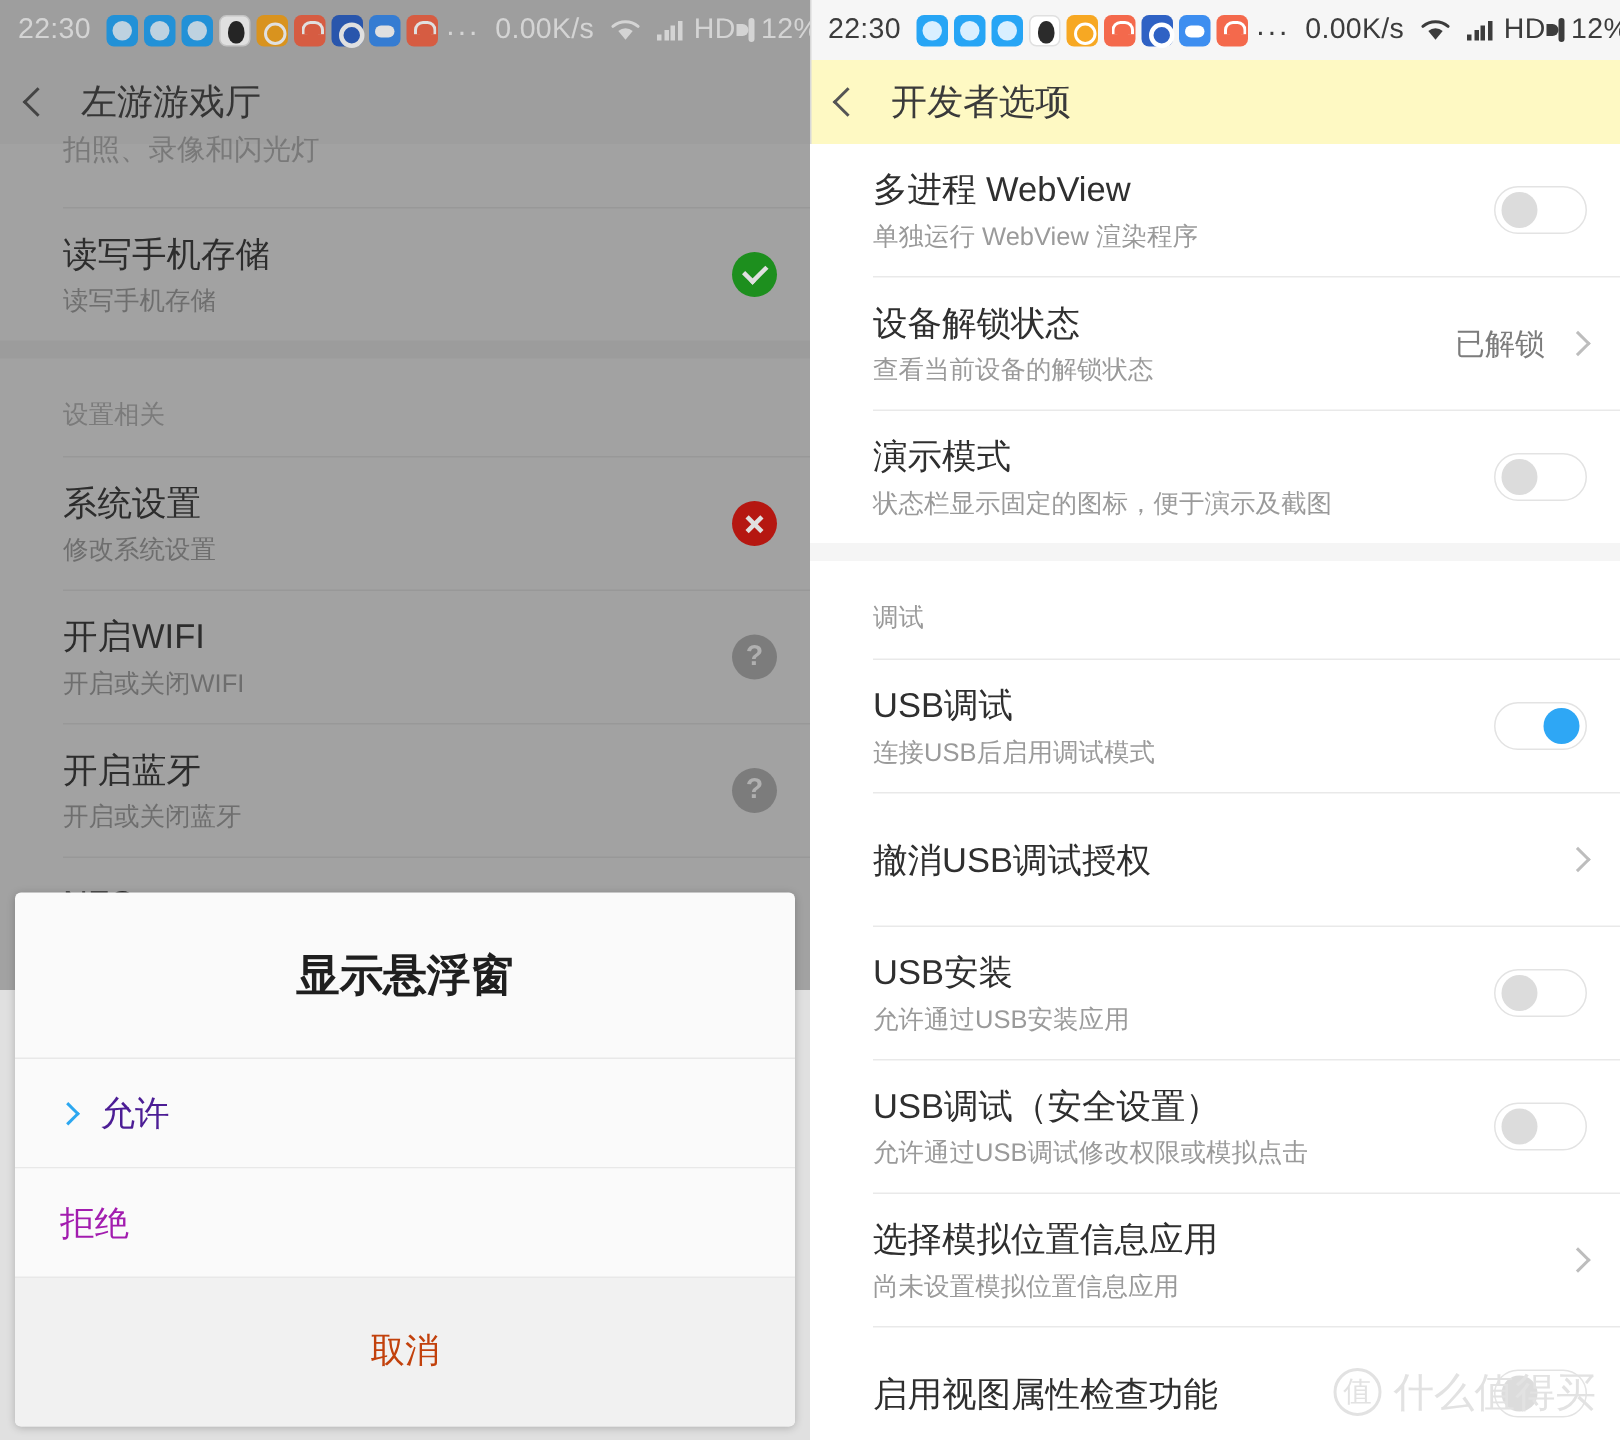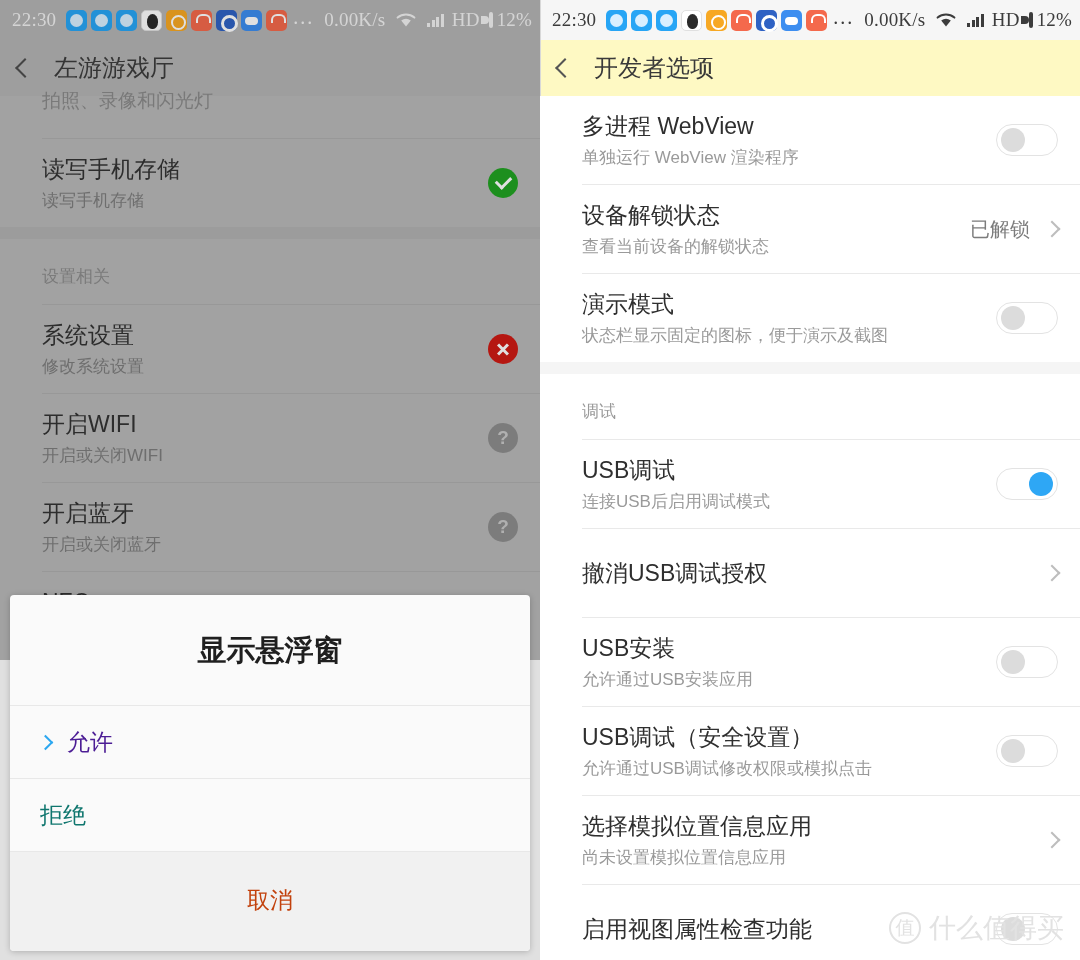--- a/index.html
+++ b/index.html
@@ -9,21 +9,21 @@
     overflow: hidden;
     background: #ffffff;
   }
   .screen { display: flex; width: 1080px; height: 960px; }
   .panel { width: 540px; height: 960px; position: relative; overflow: hidden; }
 
   
   .statusbar {
     height: 40px; display: flex; align-items: center;
     padding: 16px 12px; gap: 0px;
-    font-size: 19px; letter-spacing: .2px; font-family: Liberation Serif, serif;
+    font-size: 19px; letter-spacing: .2px;
   }
   .sb-left { background: #b4b4b4; color: #f2f2f2; }
   .sb-right { background: #f6f6f6; color: #3c3c3c; }
   .sb-time { font-size: 19px; margin-right: 10px; }
   .sb-icons { display: flex; align-items: center; gap: 4px; }
   .appico {
     width: 21px; height: 21px; border-radius: 5px;
     display: inline-block; position: relative; flex: none;
   }
   .appico.blue { background: #27a5f5; }
@@ -154,21 +154,21 @@
     background: #fafafa; border-radius: 4px; overflow: hidden;
     box-shadow: 0 1px 6px rgba(0,0,0,.22);
   }
   .dlg-title {
     text-align: center; font-size: 29px; color: #1f1f1f; font-weight: bold;
     padding: 36px 0 34px;
   }
   .dlg-sep { height: 1px; background: #e8e8e8; }
   .dlg-item {
     display: flex; align-items: center; height: 72px; padding-left: 30px;
-    font-size: 23px; color: #0f766e; background: #fafafa;
+    font-size: 23px; color: #a21caf; background: #fafafa;
   }
   .dlg-item.accent { color: #4c1d95; }
   .dlg-arrow {
     width: 11px; height: 11px; border-top: 2.5px solid #2ca7f0;
     border-right: 2.5px solid #2ca7f0; transform: rotate(45deg);
     margin-right: 16px; flex:none;
   }
   .dlg-cancel {
     text-align: center; font-size: 23px; color: #c2410c;
     padding: 33px 4px 35px; background: #f1f1f1;

